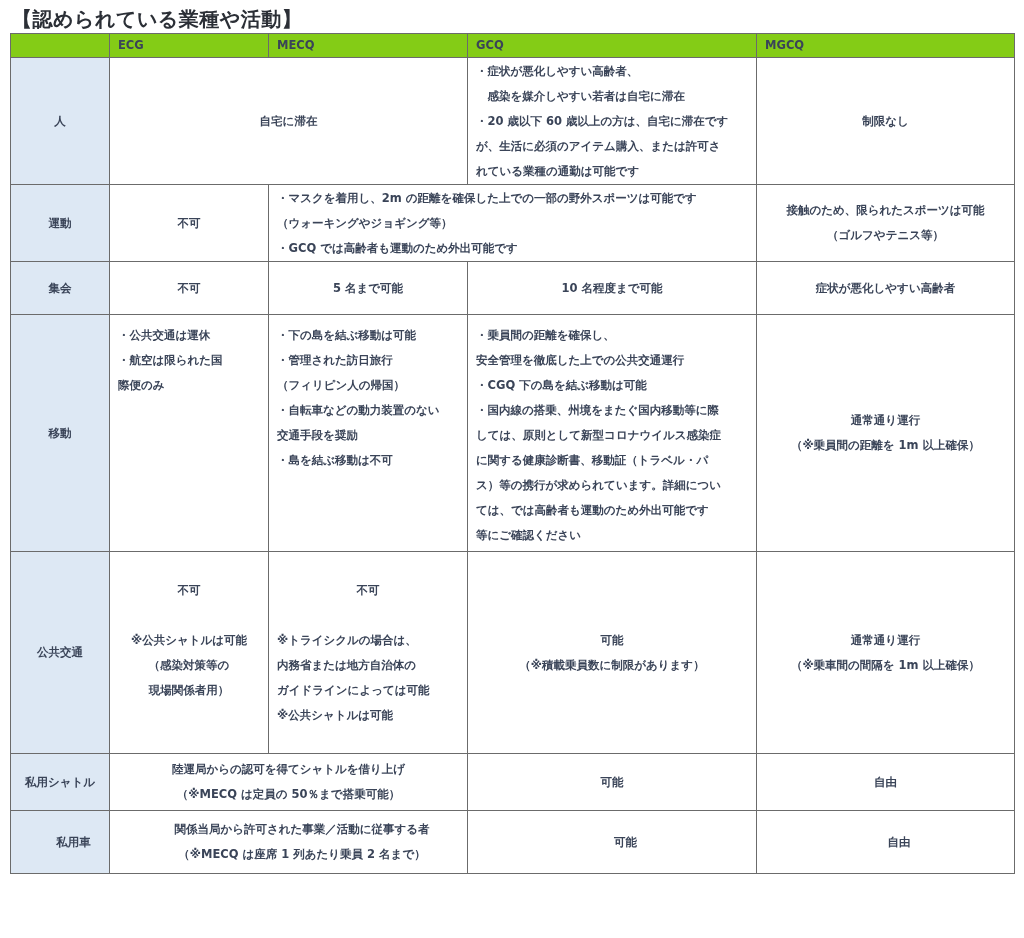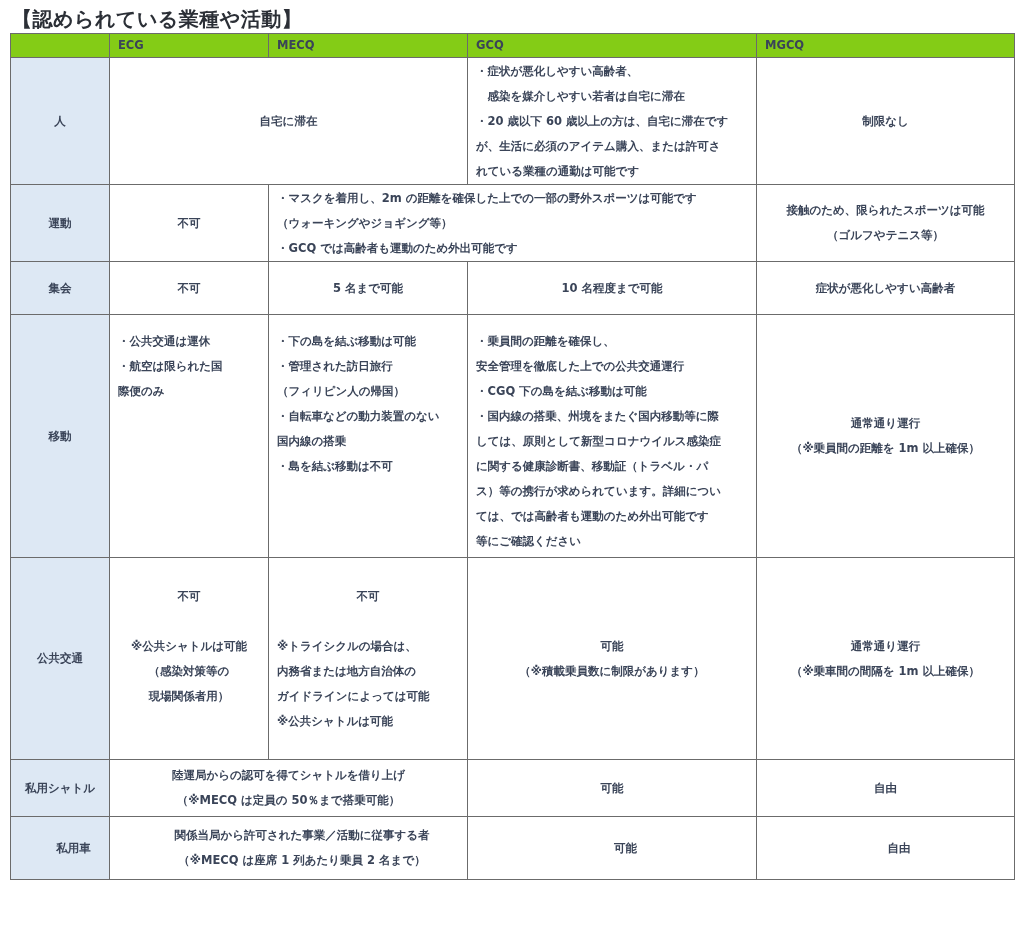--- a/index.html
+++ b/index.html
@@ -16,21 +16,21 @@
   tr.r-person td { height:126px; }
   tr.r-exercise td { height:76px; }
   tr.r-gathering td { height:52px; }
   tr.r-movement td { height:228px; }
   tr.r-transit td { height:201px; }
   tr.r-shuttle td { height:56px; }
   tr.r-car td { height:62px;padding-left:35px; }
   tr.r-other td { height:57px; }
   .line { display:block; white-space:nowrap; }
   .gap { display:block; height:25px; }
-  .top { vertical-align:top; padding-top:14px;margin-left:36px; }
+  .top { vertical-align:top; padding-top:8px;margin-left:36px; }
 </style>
 </head>
 <body>
 
 <div class="title">【認められている業種や活動】</div>
 
 <table>
   <colgroup>
       <col class="c0">
       <col class="c1">
@@ -87,21 +87,21 @@
     <td class="left top">
       <span class="line">・公共交通は運休</span>
       <span class="line">・航空は限られた国</span>
       <span class="line">際便のみ</span>
     </td>
     <td class="left top">
       <span class="line">・下の島を結ぶ移動は可能</span>
       <span class="line">・管理された訪日旅行</span>
       <span class="line">（フィリピン人の帰国）</span>
       <span class="line">・自転車などの動力装置のない</span>
-      <span class="line">国内線の搭乗</span>
+      <span class="line">交通手段を奨励</span>
       <span class="line">・島を結ぶ移動は不可</span>
     </td>
     <td class="left top">
       <span class="line">・乗員間の距離を確保し、</span>
       <span class="line">安全管理を徹底した上での公共交通運行</span>
       <span class="line">・CGQ 下の島を結ぶ移動は可能</span>
       <span class="line">・国内線の搭乗、州境をまたぐ国内移動等に際</span>
       <span class="line">しては、原則として新型コロナウイルス感染症</span>
       <span class="line">に関する健康診断書、移動証（トラベル・パ</span>
       <span class="line">ス）等の携行が求められています。詳細につい</span>

